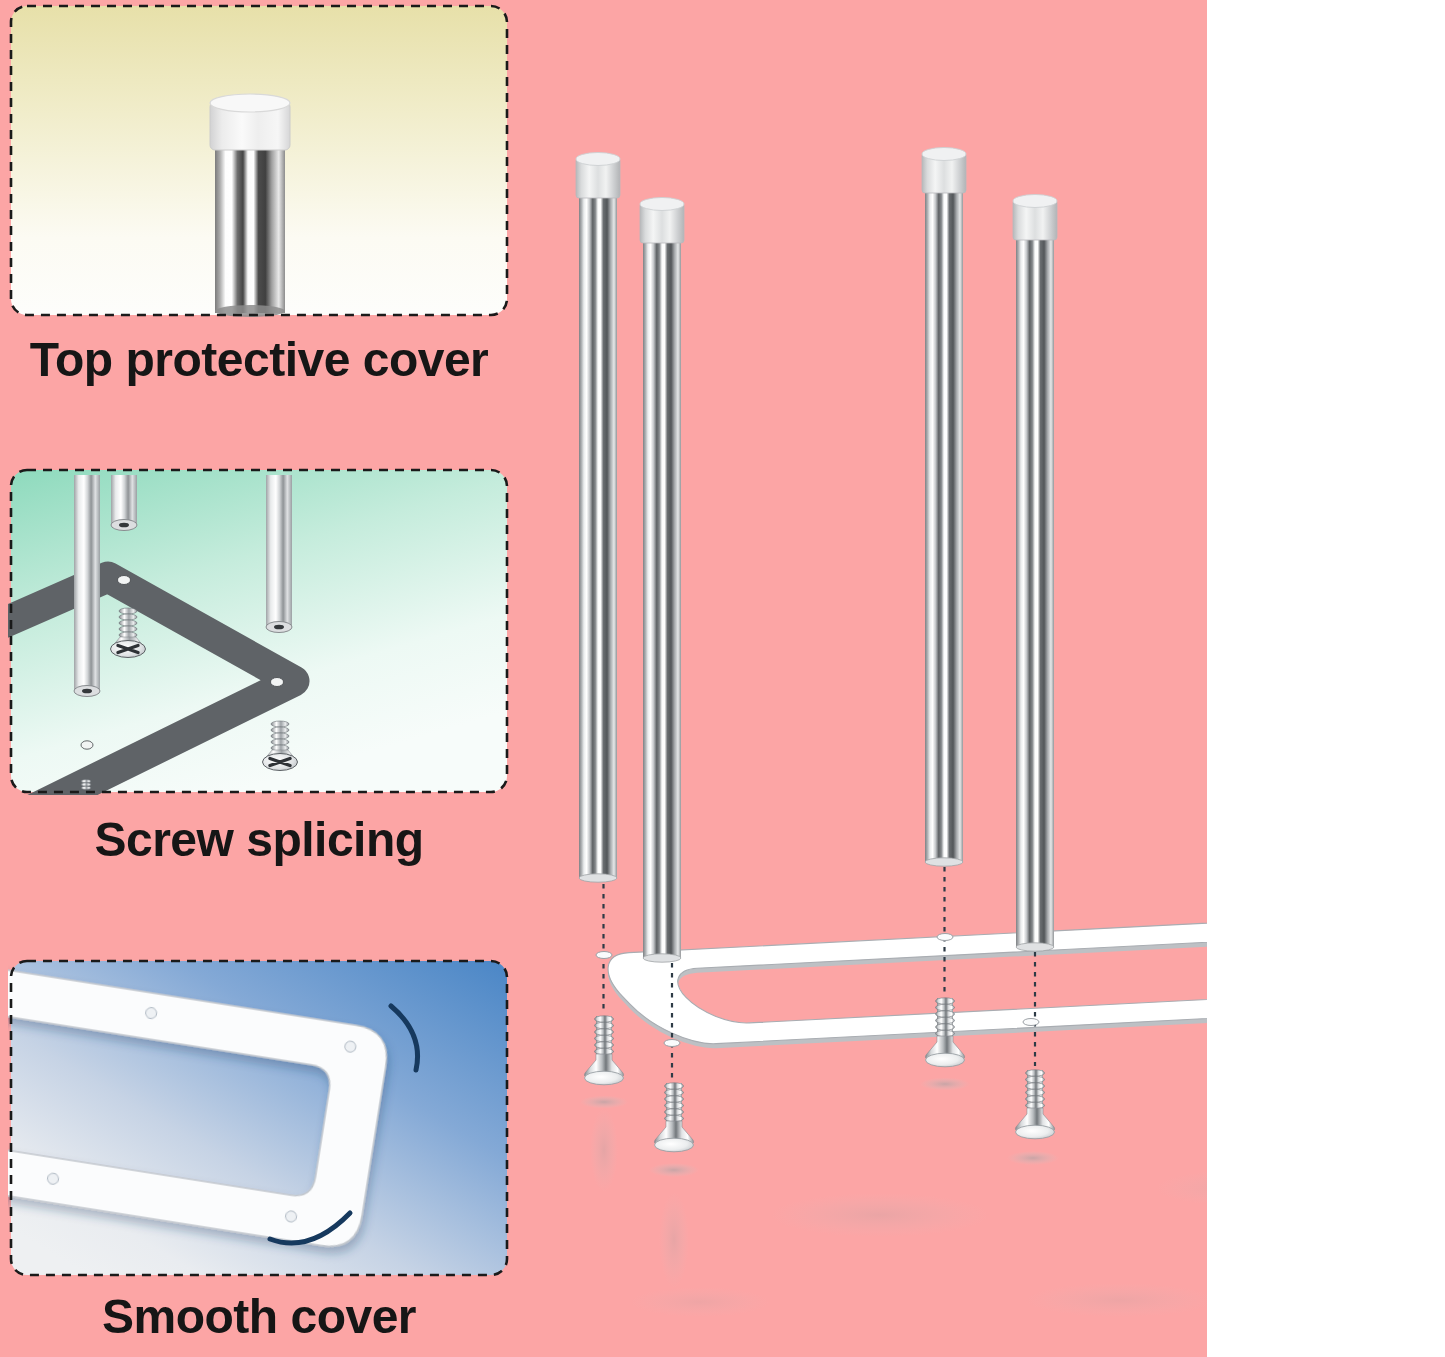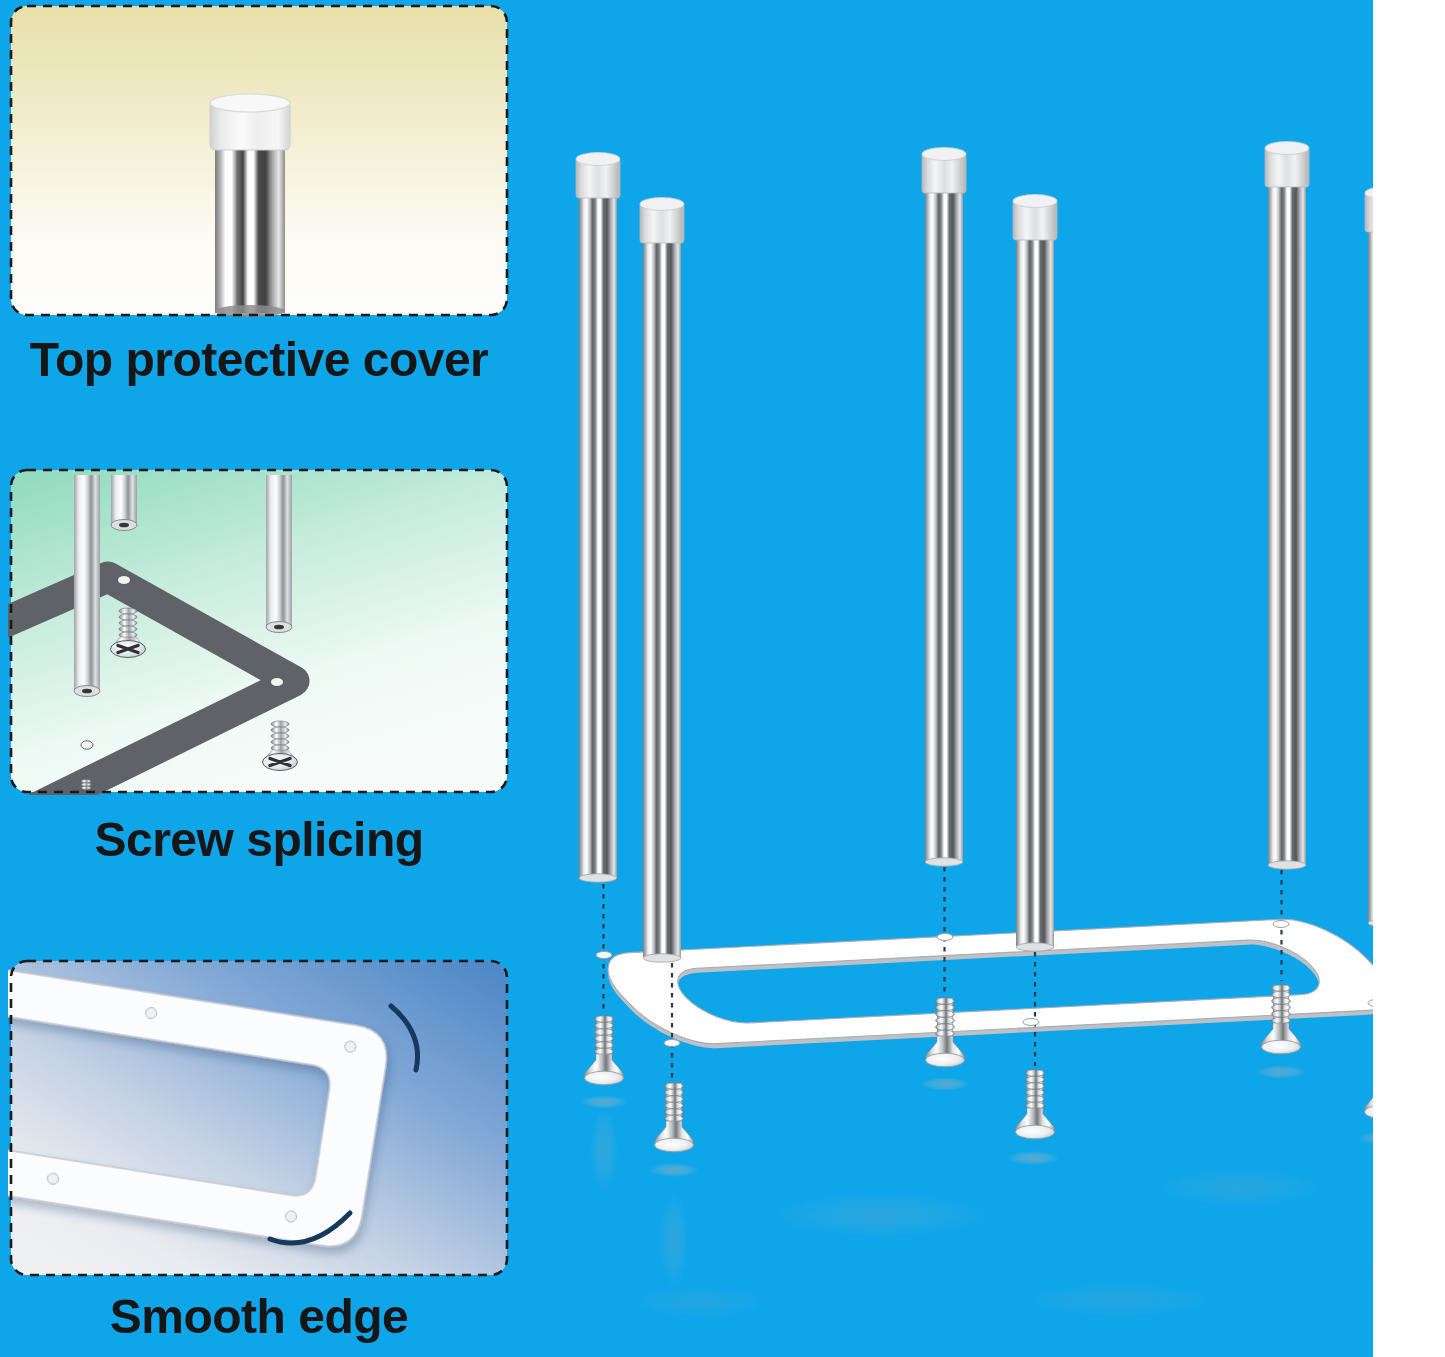--- a/index.html
+++ b/index.html
@@ -1,17 +1,17 @@
 <!DOCTYPE html>
 <html><head>
 <meta charset="utf-8">
 <style>
   html,body{margin:0;padding:0;background:#ffffff;}
   .canvas{
-    position:relative;width:1373px;height:1357px;overflow:hidden;background:#0ea5e9;
+    position:relative;width:1207px;height:1357px;overflow:hidden;background:#fca5a5;
     font-family:"Liberation Sans","DejaVu Sans",sans-serif;
   }
   .feature-card{position:absolute;left:8px;width:502px;}
   .feature-card svg{display:block;}
   .caption{
     width:502px;text-align:center;font-weight:700;color:#161616;
     font-size:48px;letter-spacing:-0.5px;line-height:1.05;white-space:nowrap;
   }
   #card-1{top:3px;}   #card-1 .caption{margin-top:17px;}
   #card-2{top:467px;} #card-2 .caption{margin-top:20px;}
@@ -172,21 +172,21 @@
         <circle cx="352" cy="34" r="5.5" fill="#eef1f4" stroke="#aeb8c2" stroke-width="1"></circle>
         <circle cx="320" cy="211" r="5.5" fill="#eef1f4" stroke="#aeb8c2" stroke-width="1"></circle>
         <circle cx="79" cy="211" r="5.5" fill="#eef1f4" stroke="#aeb8c2" stroke-width="1"></circle>
       </g>
       <g>
         <path d="M 383,48 Q 416,76 408,112" fill="none" stroke="#16395e" stroke-width="5" stroke-linecap="round"></path>
         <path d="M 262,281 Q 302,296 342,255" fill="none" stroke="#16395e" stroke-width="5" stroke-linecap="round"></path>
       </g>
       <rect x="3" y="3" width="496" height="314" rx="16" fill="none" stroke="#1a1a1a" stroke-width="2.6" stroke-dasharray="9 7"></rect>
     </svg>
-    <div class="caption">Smooth edge</div>
+    <div class="caption">Smooth cover</div>
   </section>
 
   <svg class="main-art" width="905" height="1357" viewBox="540 0 905 1357">
     <defs>
       <linearGradient id="tubeH" x1="0" y1="0" x2="1" y2="0">
         <stop offset="0" stop-color="#7e8184"></stop>
           <stop offset="0.06" stop-color="#a9acaf"></stop>
         <stop offset="0.13" stop-color="#ebedee"></stop>
           <stop offset="0.20" stop-color="#ffffff"></stop>
         <stop offset="0.28" stop-color="#c3c6c9"></stop>

